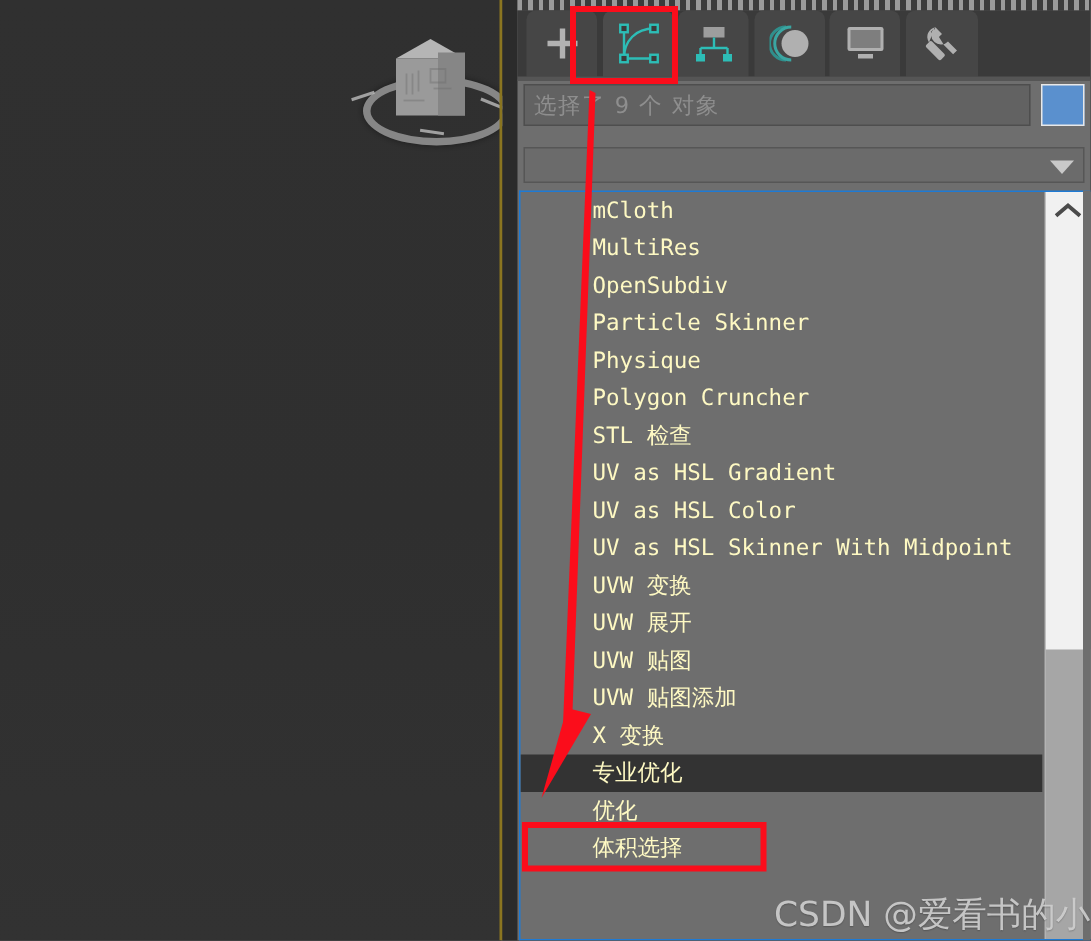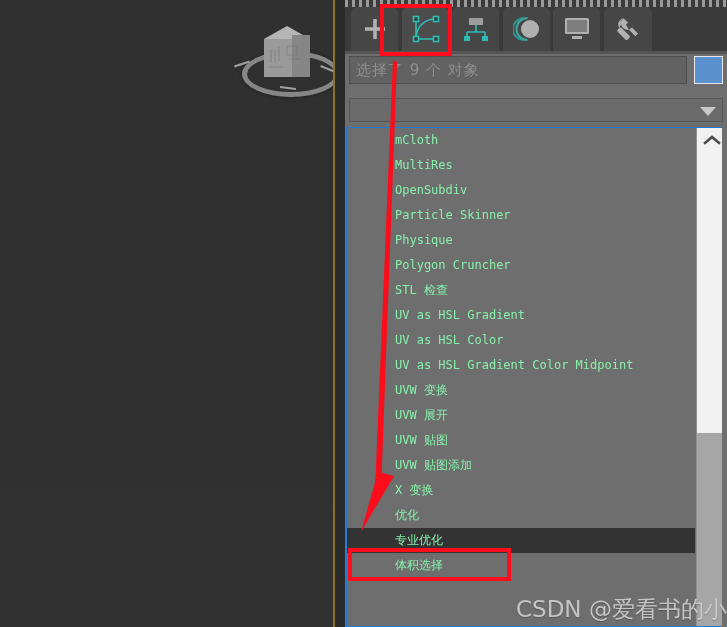--- a/index.html
+++ b/index.html
@@ -111,23 +111,23 @@
     border:1px solid #1e7ad4;border-right:none;box-sizing:border-box;
     background:#6e6e6e;overflow:hidden;
   }
   .list{
     position:absolute;left:0;top:0;width:348px;height:499px;
     overflow:hidden;
   }
   .litem{
     height:25px;line-height:25px;
     padding-left:48px;
-    color:#86efac;
+    color:#fef9c3;
     font-family:"DejaVu Sans Mono","Liberation Mono",monospace;
-    font-size:12px;
+    font-size:15px;
     white-space:nowrap;
     box-sizing:border-box;
   }
   .litem.selected{
     background:#333333;
   }
   
   .sbar{
     position:absolute;right:0;top:0;width:31px;height:499px;
     background:#f1f1f1;border-left:1px solid #8f8f8f;box-sizing:border-box;
@@ -265,28 +265,28 @@
       <div class="list" id="list-body">
           <div class="litem">mCloth</div>
           <div class="litem">MultiRes</div>
           <div class="litem">OpenSubdiv</div>
           <div class="litem">Particle Skinner</div>
           <div class="litem">Physique</div>
           <div class="litem">Polygon Cruncher</div>
           <div class="litem">STL 检查</div>
           <div class="litem">UV as HSL Gradient</div>
           <div class="litem">UV as HSL Color</div>
-          <div class="litem">UV as HSL Gradient Color Midpoint</div>
+          <div class="litem">UV as HSL Skinner With Midpoint</div>
           <div class="litem">UVW 变换</div>
           <div class="litem">UVW 展开</div>
           <div class="litem">UVW 贴图</div>
           <div class="litem">UVW 贴图添加</div>
           <div class="litem">X 变换</div>
+          <div class="litem selected">专业优化</div>
           <div class="litem">优化</div>
-          <div class="litem selected">专业优化</div>
           <div class="litem">体积选择</div>
         </div>
 
       <div class="sbar">
         <div class="sb-up">
           <svg width="18" height="12" viewBox="0 0 18 12">
             <path d="M2 9 L9 3 L16 9" stroke="#4b4b4b" stroke-width="2.6" fill="none" stroke-linecap="square"></path>
           </svg>
         </div>
         <div class="sb-thumb"></div>

